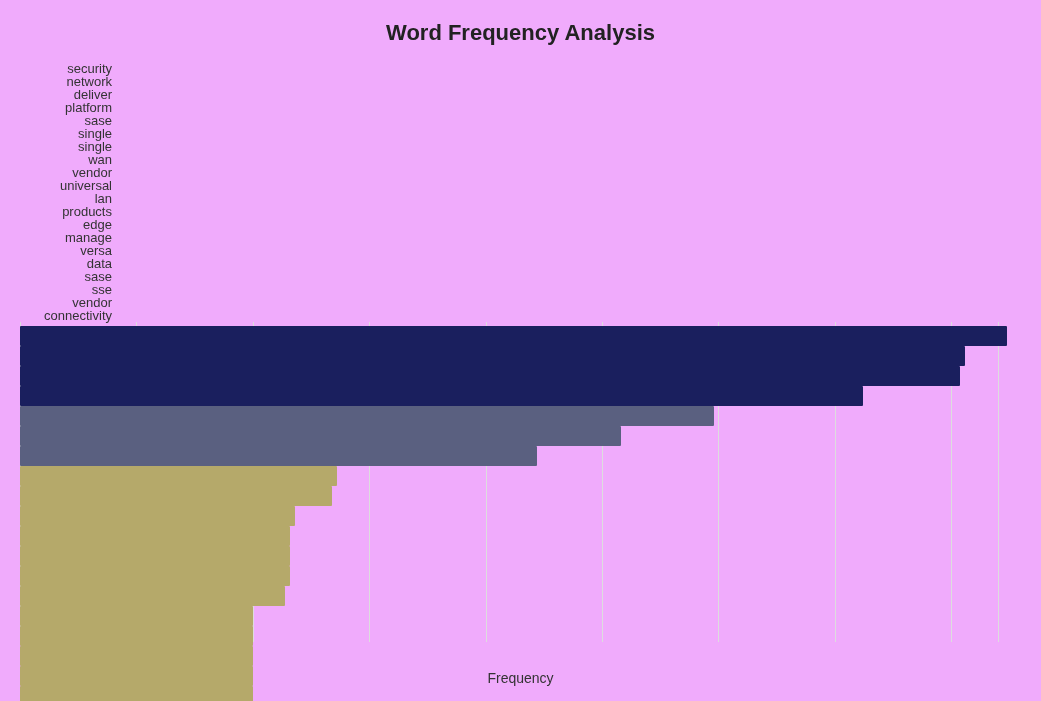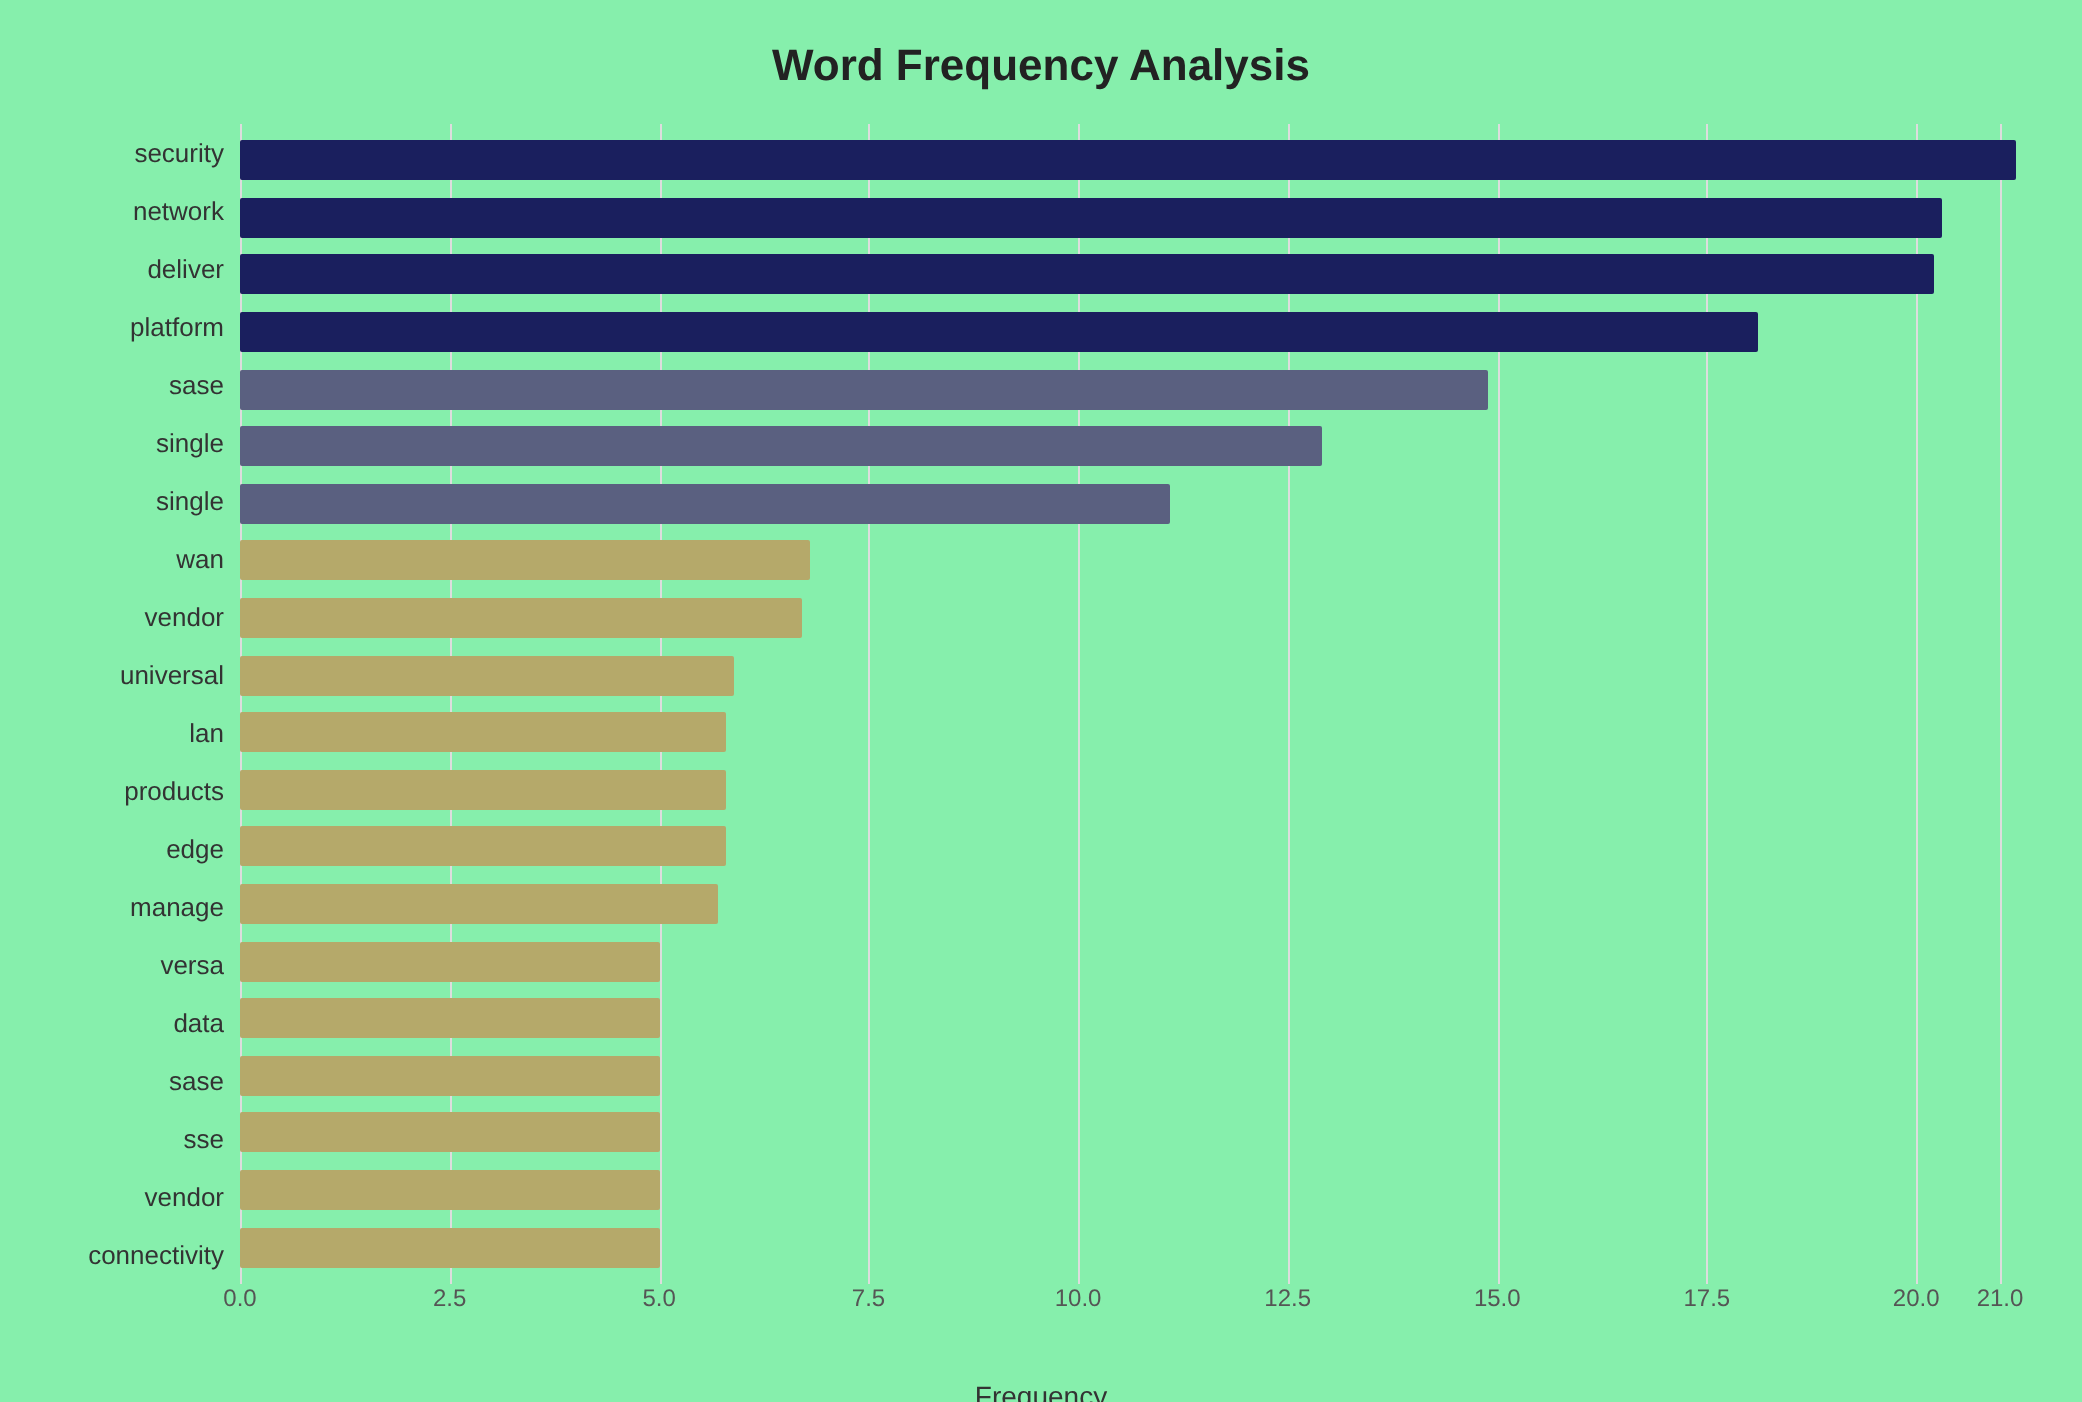--- a/index.html
+++ b/index.html
@@ -6,36 +6,36 @@
     body {
       background: #f5f5f5;
       font-family: Arial, sans-serif;
       display: flex;
       justify-content: center;
       align-items: center;
       width: 1041px;
       min-height: 701px;
     }
     .chart-container {
-      background: #86efac;
+      background: #f0abfc;
       width: 1041px;
       height: 701px;
       padding: 20px 20px 60px 20px;
       position: relative;
     }
     .chart-title {
       text-align: center;
       font-size: 22px;
       font-weight: bold;
       color: #222;
       margin-bottom: 16px;
     }
     .chart-area {
       display: flex;
-      flex-direction: row;
+      flex-direction: column;
       height: 580px;
       width: 100%;
     }
     .y-labels {
       display: flex;
       flex-direction: column;
       justify-content: space-around;
       align-items: flex-end;
       width: 100px;
       padding-right: 8px;
@@ -208,26 +208,14 @@
               <div class="bar" style="width: 23.2558%; background-color: rgb(181, 169, 106);"></div>
             </div>
             <div class="bar-row">
               <div class="bar" style="width: 23.2558%; background-color: rgb(181, 169, 106);"></div>
             </div>
           </div>
       </div>
     </div>
   </div>
 
-  <div class="x-ticks-row" id="x-ticks-row">
-      <span class="x-tick" style="left: 0%;">0.0</span>
-      <span class="x-tick" style="left: 11.63%;">2.5</span>
-      <span class="x-tick" style="left: 23.26%;">5.0</span>
-      <span class="x-tick" style="left: 34.88%;">7.5</span>
-      <span class="x-tick" style="left: 46.51%;">10.0</span>
-      <span class="x-tick" style="left: 58.14%;">12.5</span>
-      <span class="x-tick" style="left: 69.77%;">15.0</span>
-      <span class="x-tick" style="left: 81.4%;">17.5</span>
-      <span class="x-tick" style="left: 93.02%;">20.0</span>
-      <span class="x-tick" style="left: 97.67%;">21.0</span>
-    </div>
   <div class="x-axis-label">Frequency</div>
 </div>
 
 </body></html>

